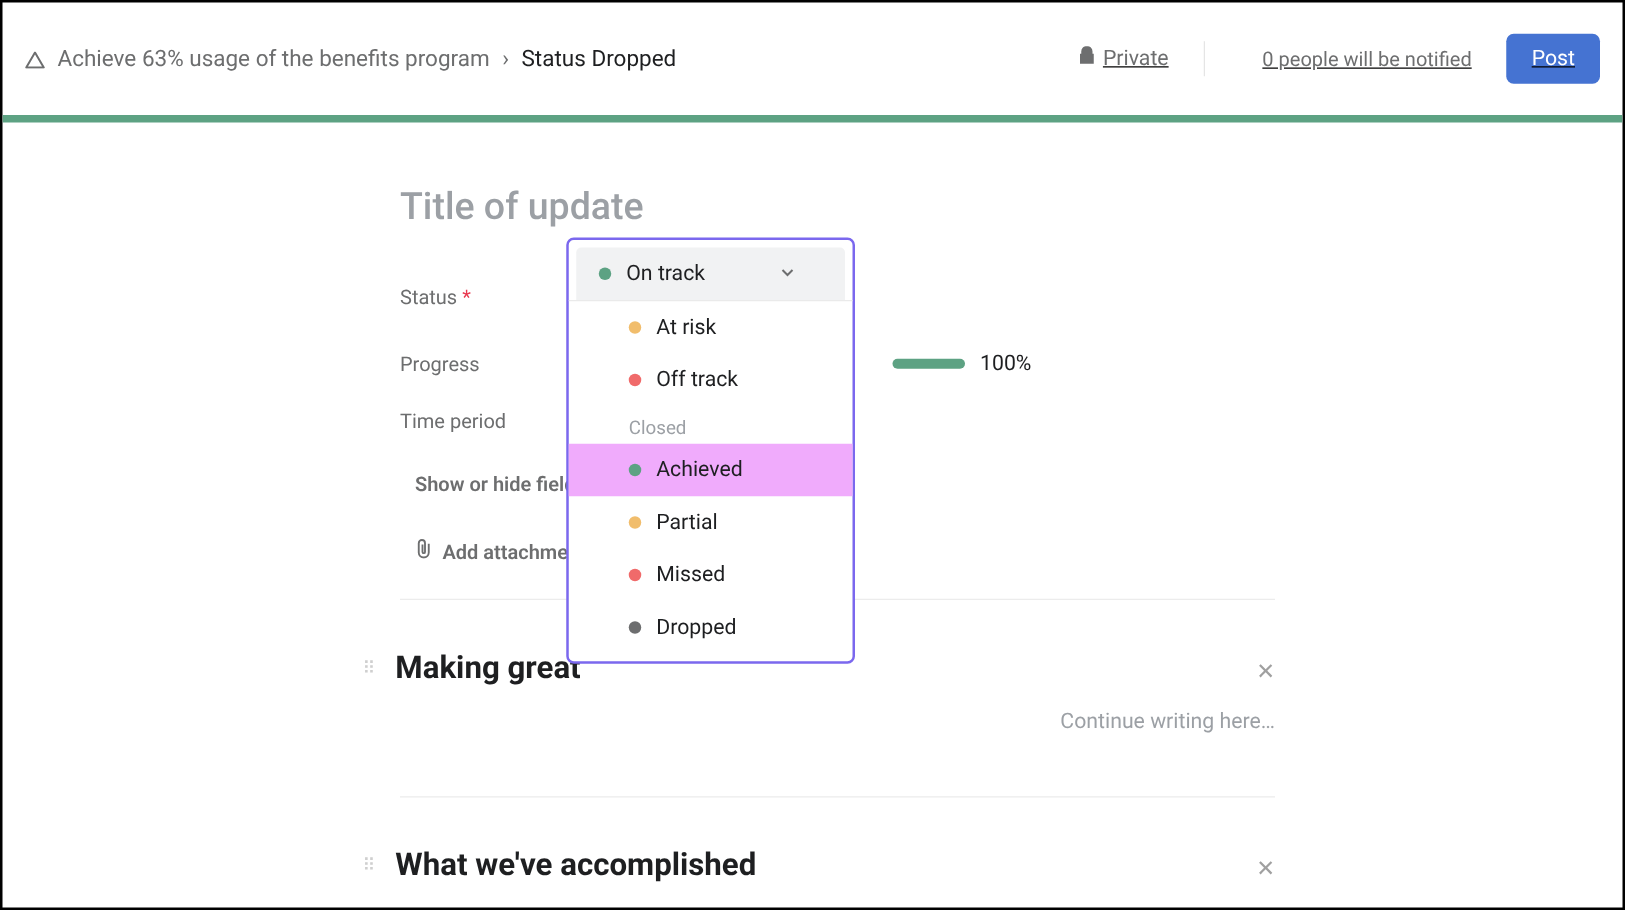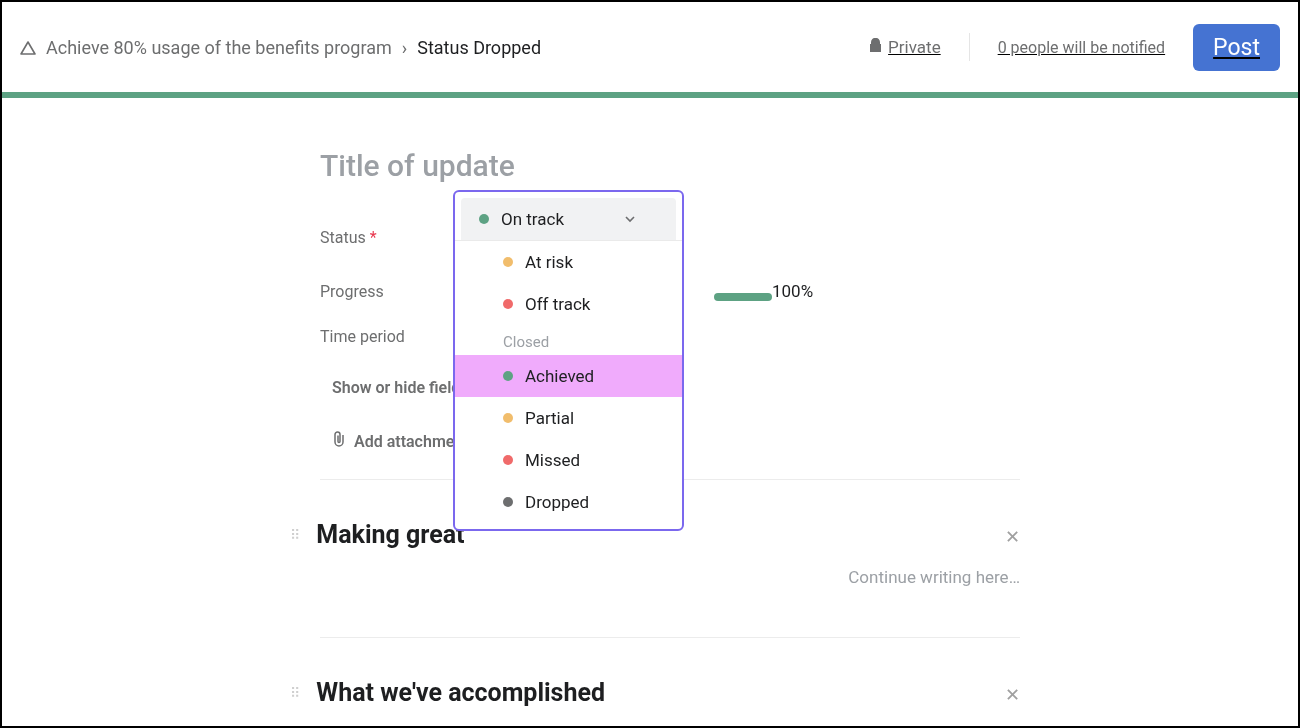--- a/index.html
+++ b/index.html
@@ -62,28 +62,29 @@
       display: inline-block;
     }
     .divider-v {
       width: 1px;
       height: 28px;
       background: #e5e5e5;
     }
     .notify {
       color: #6d6e6f;
       font-size: 16px;
+      margin-left: 18px;
     }
     .post-btn {
       background: #4573d2;
       color: #fff;
       border: none;
       border-radius: 6px;
       padding: 10px 20px;
-      font-size: 23px;
+      font-size: 17px;
       cursor: pointer;
     }
     .green-bar {
       height: 6px;
       background: #5da283;
     }
     .content {
       padding: 50px 0 0 0;
       max-width: 700px;
       margin: 0 0 0 318px;
@@ -174,21 +175,22 @@
     .dd-item .dot {
       margin-left: 0;
     }
     .dd-group {
       font-size: 15px;
       color: #9ca0a5;
       padding: 8px 0 4px 48px;
     }
     .progress-wrap {
       display: flex;
-      align-items: flex-end;
+      align-items: center;
+      gap: 12px;
       margin-left: 250px;
     }
     .progress-bar {
       width: 58px;
       height: 8px;
       background: #5da283;
       border-radius: 4px;
     }
     .progress-pct {
       font-size: 17px;
@@ -258,21 +260,21 @@
 </head>
 <body>
 
 <div class="topbar">
   <div class="breadcrumb">
     <span class="triangle-icon">
       <svg viewBox="0 0 16 14" width="16" height="14">
           <path d="M8 1 L15 13 L1 13 Z" fill="none" stroke="#6d6e6f" stroke-width="1.6" stroke-linejoin="round"></path>
         </svg>
     </span>
-    <span class="bc-link">Achieve 80% usage of the benefits program</span>
+    <span class="bc-link">Achieve 63% usage of the benefits program</span>
     <span class="bc-sep">›</span>
     <span class="bc-current">Status Dropped</span>
   </div>
   <div class="topbar-right">
     <div class="private">
       <span class="lock-icon">
         <svg width="13" height="15" viewBox="0 0 13 15">
             <path d="M2 6 V4.2 A4.2 4.2 0 0 1 11 4.2 V6 M1 6 H12 V14 H1 Z" fill="#6d6e6f"></path>
           </svg>
       </span>

